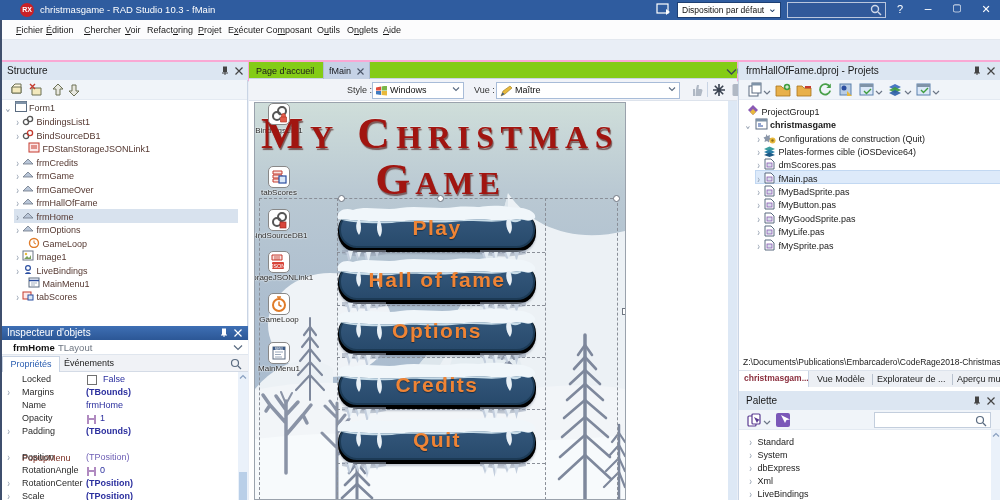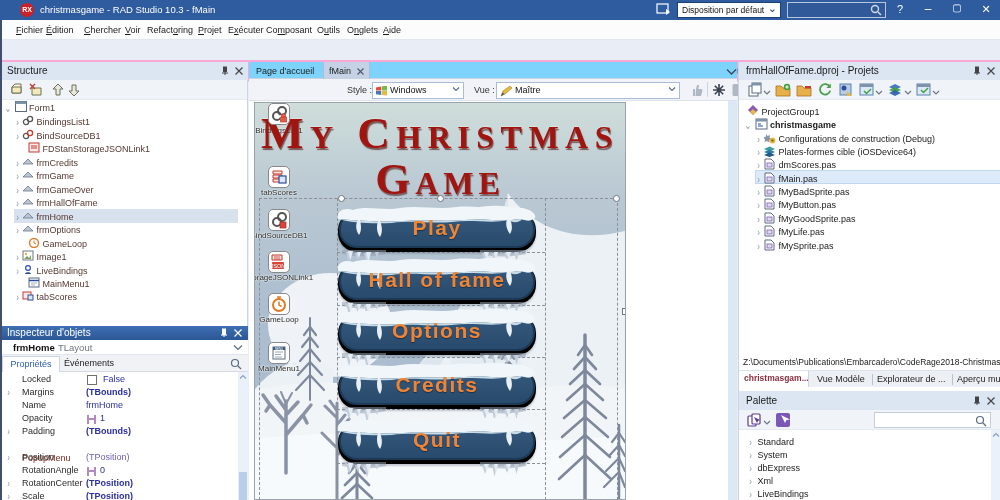--- a/index.html
+++ b/index.html
@@ -34,21 +34,21 @@
 
 #leftcol { position:absolute; left:0; top:62px; width:248px; height:438px; background:#fff; border-right:1px solid #c9d4e4; }
 #structure-h { left:0; top:0; width:247px; height:18px; }
 #structure-tools { position:absolute; left:0; top:18px; width:247px; height:20px; background:#f0f4f9; border-bottom:1px solid #e4eaf2;}
 #structtree { position:absolute; left:0; top:38px; width:238px; height:262px; background:#fff; }
 #structtree .treerow { color:#553831; }
 
 #inspector { position:absolute; left:0; top:326px; width:248px; height:174px; background:#fff; border-right:1px solid #c9d4e4; }
 
 #centercol { position:absolute; left:249px; top:62px; width:488px; height:438px; background:#fff; }
-#ctabs { position:absolute; left:0; top:0; width:488px; height:17px; background:#7dd3fc; border-bottom:1px solid #c9d4e4; }
+#ctabs { position:absolute; left:0; top:0; width:488px; height:17px; background:#84cc16; border-bottom:1px solid #c9d4e4; }
 #stylebar { position:absolute; left:0; top:17px; width:488px; height:22px; background:#f1f3f8; border-bottom:1px solid #dde3ec; }
 #designer { position:absolute; left:0; top:39px; width:488px; height:399px; background:#fff; }
 
 #rightcol { position:absolute; left:738px; top:62px; width:262px; height:438px; background:#fff; border-left:1px solid #c9d4e4; }
 
 #gform { position:absolute; left:5px; top:1px; width:372px; height:398px; border:1px solid #9aa2ac; background:#c3d0da; overflow:hidden; }
 #gtitle1 { position:absolute; left:0; top:7px; width:370px; text-align:center; font-family:"Liberation Serif",serif; font-variant:small-caps; font-weight:bold; font-size:45px; color:#a11510; text-shadow:1px 2px 1px rgba(70,5,0,.6), 0 -1px 0 rgba(255,255,255,.25); letter-spacing:6.5px; z-index:2; line-height:1.05; }
 #gtitle2 { position:absolute; left:0; top:54px; width:370px; text-align:center; font-family:"Liberation Serif",serif; font-variant:small-caps; font-weight:bold; font-size:45px; color:#a11510; text-shadow:1px 2px 1px rgba(70,5,0,.55); letter-spacing:5px; z-index:2; line-height:1; }
 .gbtn { position:absolute; left:83px; width:198px; height:41px; background:#000000; border-radius:19px; box-shadow:0 2px 2px rgba(100,110,130,.35); z-index:4; }
 .gbtn:before { content:""; position:absolute; left:1px; right:1px; top:0px; bottom:4px; background:linear-gradient(#35597d,#284a6c); border:2px solid #1c3a55; border-radius:18px; }
@@ -663,21 +663,21 @@
           </svg> <span style="color:#1a1a1a">ProjectGroup1</span></div>
       <div class="treerow" style="left:5px;top:18px;color:#1a1a1a"><span class="chev">⌄</span><svg width="13" height="12" style="vertical-align:-2px">
             <rect x="1" y="1" width="11" height="10" fill="#fff" stroke="#5a6b80"></rect>
             <rect x="1" y="1" width="11" height="2.5" fill="#7f93a8"></rect>
             <path d="M3 6 h3 M3 8 h5" stroke="#2b4ea0" stroke-width="1"></path>
           </svg> <b>christmasgame</b></div>
       <div class="treerow" style="left:18px;top:32px"><span class="chev">›</span><svg width="13" height="12" style="vertical-align:-2px">
             <path d="M3 2 l1.5 2 L7 3 l-.5 2.5 L9 7 L6.5 8 L6 10.5 L4 9 L1.5 10 L2 7.5 L0.5 5.5 L3 4.5 Z" fill="#8a96a8"></path>
             <circle cx="9.5" cy="8.5" r="3" fill="#e8b93c"></circle>
             <circle cx="9.5" cy="8.5" r="1.2" fill="#8a6d1e"></circle>
-          </svg> <span style="color:#1a1a1a">Configurations de construction (Debug)</span></div>
+          </svg> <span style="color:#1a1a1a">Configurations de construction (Quit)</span></div>
       <div class="treerow" style="left:18px;top:45px"><span class="chev">›</span><svg width="13" height="12" style="vertical-align:-2px">
             <path d="M1 4 L6.5 1.5 L12 4 L6.5 6.5 Z" fill="#3a9e9e"></path>
             <path d="M1 7 L6.5 4.5 L12 7 L6.5 9.5 Z" fill="#2b7ea8"></path>
             <path d="M1 10 L6.5 7.5 L12 10 L6.5 12 Z" fill="#1e5a86"></path>
           </svg> <span style="color:#1a1a1a">Plates-formes cible (iOSDevice64)</span></div>
       <div class="treerow" style="left:18px;top:58px"><span class="chev">›</span><svg width="13" height="12" style="vertical-align:-2px">
             <path d="M2 1 h6 l3 3 v7 H2 z" fill="#fff" stroke="#5a6b80" stroke-width="1"></path>
             <rect x="4" y="5" width="5" height="4" fill="#d8dfe8" stroke="#8a5ab5" stroke-width=".8"></rect>
           </svg> <span style="color:#1a1a1a">dmScores.pas</span></div>
       <div style="position:absolute;left:16px;top:70px;width:246px;height:14px;background:#ddeafa;border:1px solid #c2d8f2"></div>

